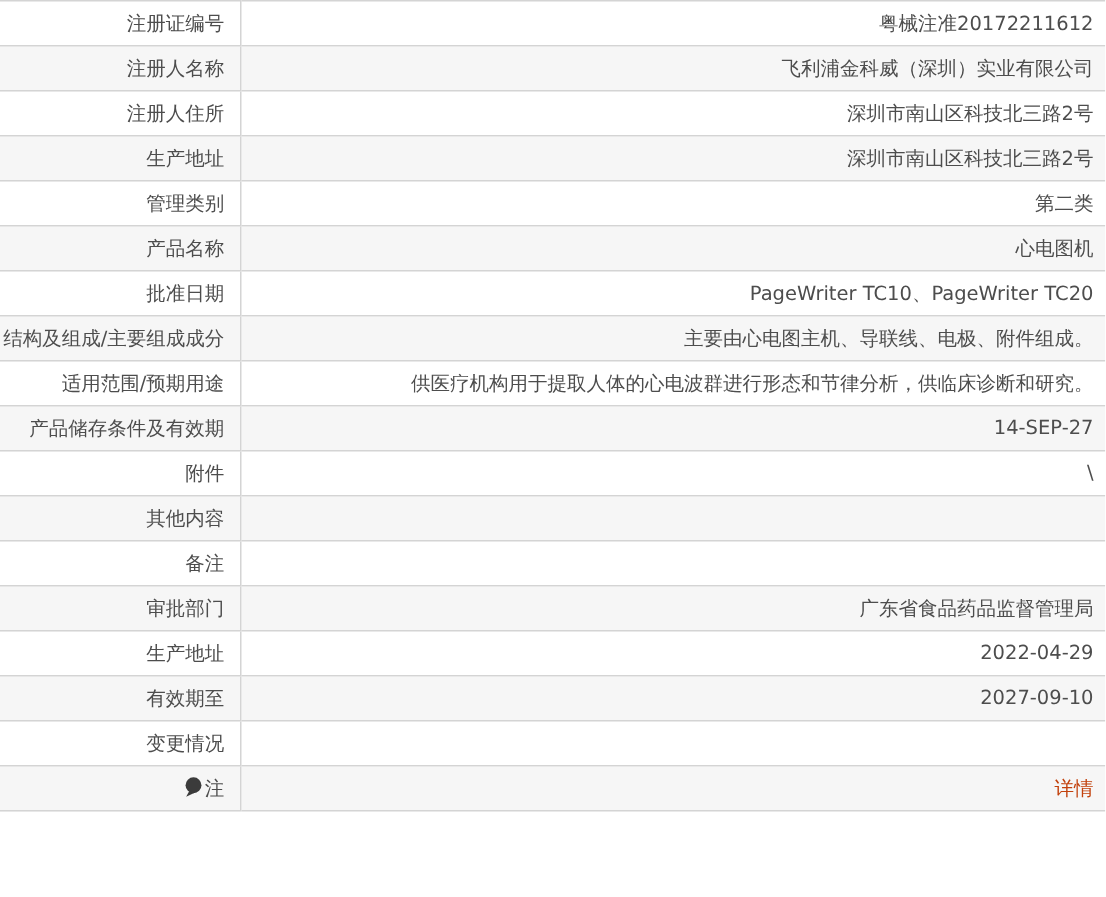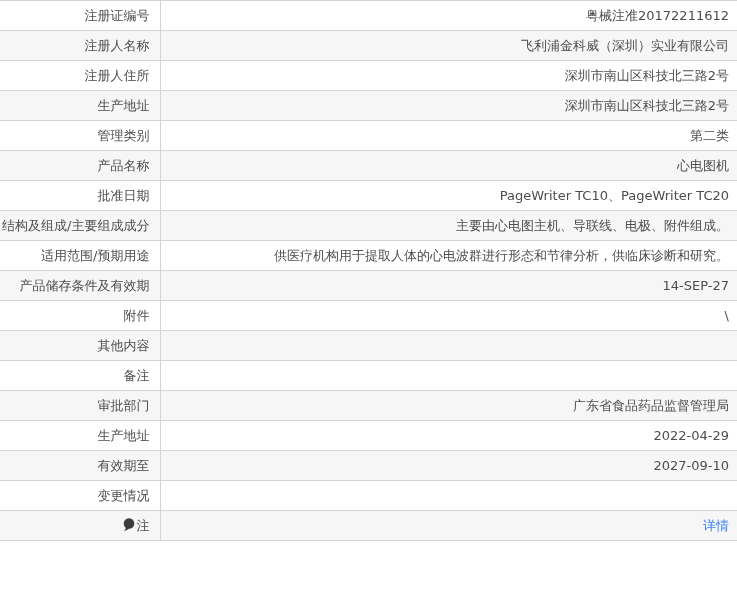--- a/index.html
+++ b/index.html
@@ -36,21 +36,21 @@
   }
   td.value-cell {
     border-left: 1px solid #d4d4d4;
     padding-left: 12px;
     padding-right: 8px;
     text-align: right;
     white-space: nowrap;
     overflow: hidden;
   }
   a.detail-link {
-    color: #3b82f6;
+    color: #c2410c;
     text-decoration: none;
     cursor: pointer;
   }
   .note-icon {
     display: inline-block;
     vertical-align: -2px;
     margin-right: 2px;
     line-height: 0;
   }
 </style>

